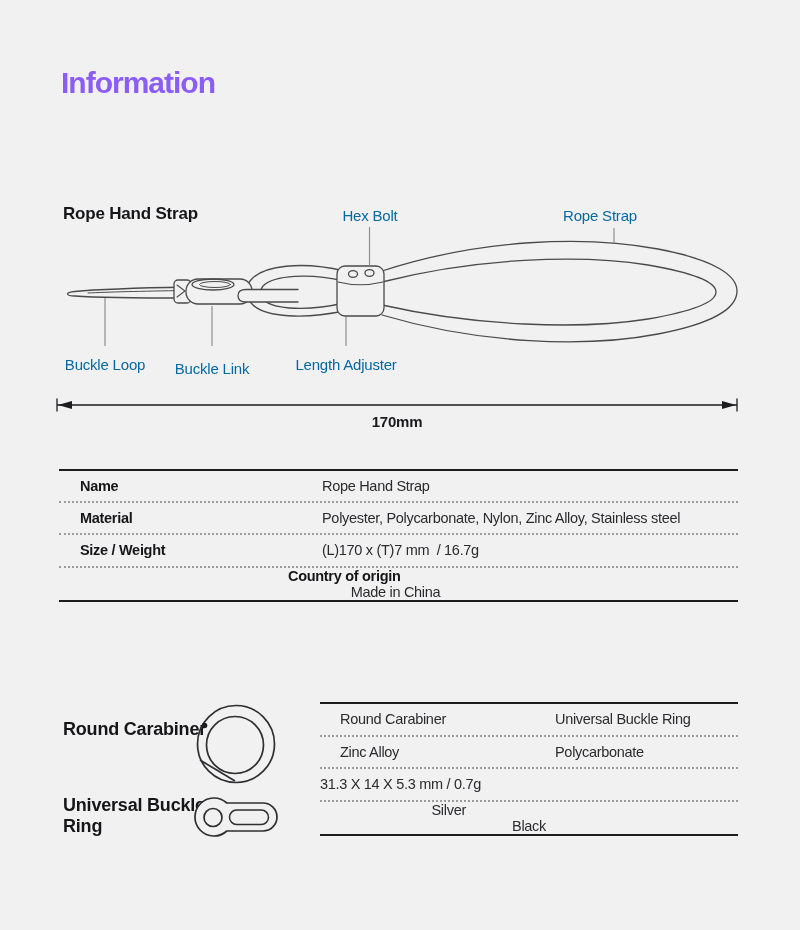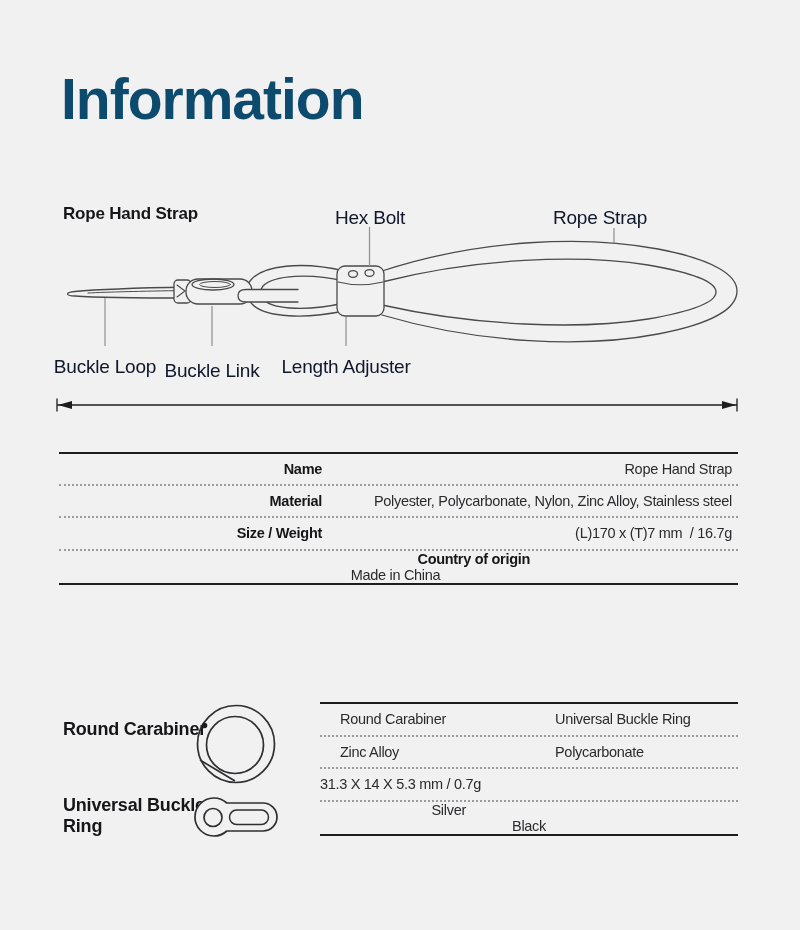--- a/index.html
+++ b/index.html
@@ -3,45 +3,45 @@
 <meta charset="utf-8">
 <style>
   html,body{margin:0;padding:0;background:#e8e8e8;}
   .canvas{
     position:relative;width:800px;height:930px;margin:0 auto;
     background:#f1f1f2;overflow:hidden;
     font-family:"Liberation Sans", sans-serif;color:#1f1f22;
   }
   .abs{position:absolute;}
   .page-title{
-    left:61px;top:66px;font-size:57px;font-weight:bold;letter-spacing:-1px;color:#0c4a6e;
+    left:61px;top:66px;font-size:30px;font-weight:bold;letter-spacing:-1px;color:#8b5cf6;
   }
   .sec-label{
     left:63px;top:204px;font-size:17px;font-weight:bold;letter-spacing:-0.2px;color:#161618;
   }
   .callout{
-    font-size:19px;letter-spacing:-0.2px;color:#0f172a;white-space:nowrap;
+    font-size:15px;letter-spacing:-0.2px;color:#0369a1;white-space:nowrap;
   }
   .c-center{transform:translateX(-50%);}
   .dim-label{
     left:57px;top:413px;width:680px;text-align:center;
     font-size:15px;font-weight:bold;color:#1a1a1c;letter-spacing:-0.2px;
   }
   
   .tbl{
     border-top:2px solid #1d1d1f;border-bottom:2px solid #1d1d1f;
     box-sizing:border-box;
   }
   .row{
     display:flex;align-items:center;height:32.2px;
     border-bottom:2px dotted #9b9b9b;box-sizing:border-box;
     font-size:14.5px;letter-spacing:-0.3px;
   }
   .row:last-child{border-bottom:none;flex-direction:column;}
-  .spec-table{left:59px;top:452px;width:679px;text-align:right;}
+  .spec-table{left:59px;top:469px;width:679px;}
   .spec-label{width:263px;padding-left:21px;box-sizing:border-box;font-weight:bold;color:#161618;}
   .spec-value{flex:1;color:#2b2b2e;white-space:pre-wrap;padding-right:6px;}
   .acc-table{left:320px;top:702px;width:418px;}
   .acc-table .row{height:32.5px;}
   .acc-c1{width:235px;padding-left:20px;box-sizing:border-box;color:#2b2b2e;}
   .acc-c2{flex:1;color:#2b2b2e;}
   .acc-label{
     left:63px;width:155px;font-size:18px;font-weight:bold;line-height:21px;
     letter-spacing:-0.2px;color:#161618;
   }
@@ -101,20 +101,21 @@
 
   <svg class="abs" style="left:0;top:396px;" width="800" height="18" viewBox="0 0 800 18">
     <g stroke="#1d1d1f" stroke-width="1.3">
       <line x1="57" y1="9" x2="737" y2="9"></line>
       <line x1="57" y1="2.5" x2="57" y2="15.5"></line>
       <line x1="737" y1="2.5" x2="737" y2="15.5"></line>
     </g>
     <polygon points="58,9 72,5 72,13" fill="#1d1d1f"></polygon>
     <polygon points="736,9 722,5 722,13" fill="#1d1d1f"></polygon>
   </svg>
+  <div class="abs dim-label">170mm</div>
 
   <div class="abs tbl spec-table">
     <div class="row">
       <div class="spec-label">Name</div>
       <div class="spec-value">Rope Hand Strap</div>
     </div>
     <div class="row">
       <div class="spec-label">Material</div>
       <div class="spec-value">Polyester, Polycarbonate, Nylon, Zinc Alloy, Stainless steel</div>
     </div>

